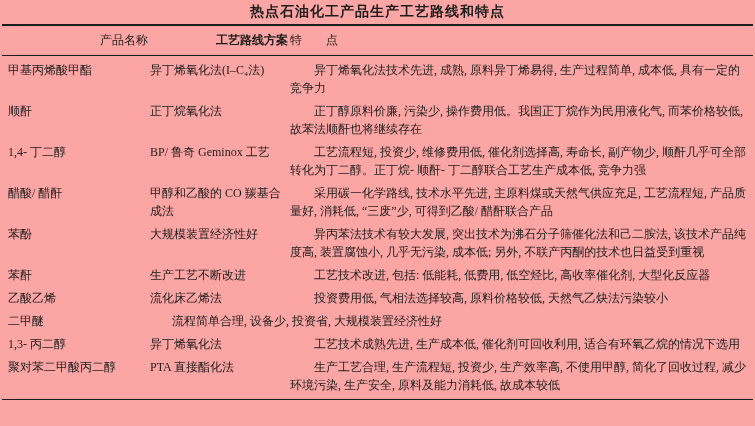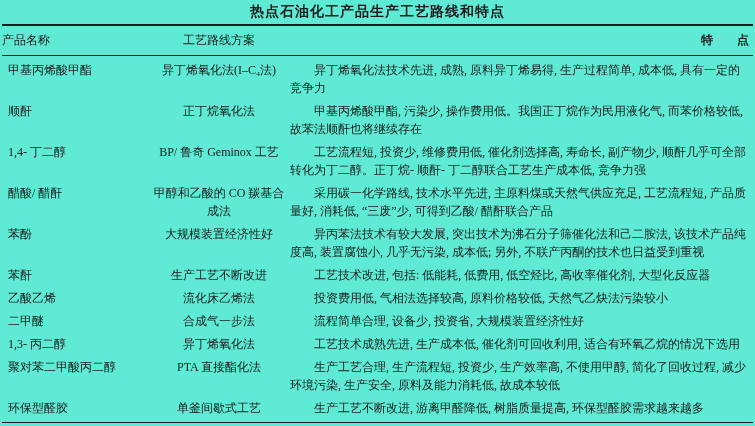--- a/index.html
+++ b/index.html
@@ -5,21 +5,21 @@
   * { margin: 0; padding: 0; box-sizing: border-box; }
   html, body { background: #ffffff; }
   body {
     font-family: "Liberation Serif", "DejaVu Serif", serif;
     color: #1c1c1c;
     width: 755px;
   }
   .page {
     width: 755px;
     height: 426px;
-    background: #5eead4;
+    background: #fca5a5;
     overflow: hidden;
     padding-top: 3px;
   }
   .doc-title {
     text-align: center;
     font-size: 14px;
     font-weight: bold;
     letter-spacing: 1px;
     line-height: 18px;
     margin-bottom: 3px;
@@ -43,31 +43,30 @@
     line-height: 18px;
   }
   .col-product {
     width: 146px;
     flex: 0 0 146px;
     padding-left: 6px;
   }
   .col-route {
     width: 142px;
     flex: 0 0 142px;
-    text-align: center;
     padding: 0 2px;
   }
   .col-features {
     flex: 1 1 auto;
     padding-right: 4px;
     text-indent: 2em;
   }
-  .header-row .col-product { text-align: left; text-indent: 0; padding-left: 0; }
-  .header-row .col-route   { text-align: center; }
-  .header-row .col-features{ text-align: right; text-indent: 0; white-space: pre; font-weight: bold; }
+  .header-row .col-product { text-align: right; text-indent: 0; padding-left: 0; }
+  .header-row .col-route   { text-align: right; font-weight: bold; }
+  .header-row .col-features{ text-align: left; text-indent: 0; white-space: pre; }
   .body-rows { padding: 2px 0 3px 0; }
 </style>
 </head>
 <body>
 
 <div class="page">
   <div class="doc-title">热点石油化工产品生产工艺路线和特点</div>
 
   <div class="table">
     <div class="rule-thick"></div>
@@ -84,21 +83,21 @@
 
       <div class="row">
         <div class="cell col-product">甲基丙烯酸甲酯</div>
         <div class="cell col-route">异丁烯氧化法(I–C₄法)</div>
         <div class="cell col-features">异丁烯氧化法技术先进, 成熟, 原料异丁烯易得, 生产过程简单, 成本低, 具有一定的竞争力</div>
       </div>
 
       <div class="row">
         <div class="cell col-product">顺酐</div>
         <div class="cell col-route">正丁烷氧化法</div>
-        <div class="cell col-features">甲基丙烯酸甲酯, 污染少, 操作费用低。我国正丁烷作为民用液化气, 而苯价格较低, 故苯法顺酐也将继续存在</div>
+        <div class="cell col-features">正丁醇原料价廉, 污染少, 操作费用低。我国正丁烷作为民用液化气, 而苯价格较低, 故苯法顺酐也将继续存在</div>
       </div>
 
       <div class="row">
         <div class="cell col-product">1,4- 丁二醇</div>
         <div class="cell col-route">BP/ 鲁奇 Geminox 工艺</div>
         <div class="cell col-features">工艺流程短, 投资少, 维修费用低, 催化剂选择高, 寿命长, 副产物少, 顺酐几乎可全部转化为丁二醇。正丁烷- 顺酐- 丁二醇联合工艺生产成本低, 竞争力强</div>
       </div>
 
       <div class="row">
         <div class="cell col-product">醋酸/ 醋酐</div>
@@ -119,39 +118,33 @@
       </div>
 
       <div class="row">
         <div class="cell col-product">乙酸乙烯</div>
         <div class="cell col-route">流化床乙烯法</div>
         <div class="cell col-features">投资费用低, 气相法选择较高, 原料价格较低, 天然气乙炔法污染较小</div>
       </div>
 
       <div class="row">
         <div class="cell col-product">二甲醚</div>
-        <div class="cell col-route">合成气一步法</div>
         <div class="cell col-features">流程简单合理, 设备少, 投资省, 大规模装置经济性好</div>
       </div>
 
       <div class="row">
         <div class="cell col-product">1,3- 丙二醇</div>
         <div class="cell col-route">异丁烯氧化法</div>
         <div class="cell col-features">工艺技术成熟先进, 生产成本低, 催化剂可回收利用, 适合有环氧乙烷的情况下选用</div>
       </div>
 
       <div class="row">
         <div class="cell col-product">聚对苯二甲酸丙二醇</div>
         <div class="cell col-route">PTA 直接酯化法</div>
         <div class="cell col-features">生产工艺合理, 生产流程短, 投资少, 生产效率高, 不使用甲醇, 简化了回收过程, 减少环境污染, 生产安全, 原料及能力消耗低, 故成本较低</div>
       </div>
 
-      <div class="row">
-        <div class="cell col-product">环保型醛胶</div>
-        <div class="cell col-route">单釜间歇式工艺</div>
-        <div class="cell col-features">生产工艺不断改进, 游离甲醛降低, 树脂质量提高, 环保型醛胶需求越来越多</div>
-      </div>
 
     </div>
 
     <div class="rule-thin"></div>
   </div>
 </div>
 
 </body></html>

